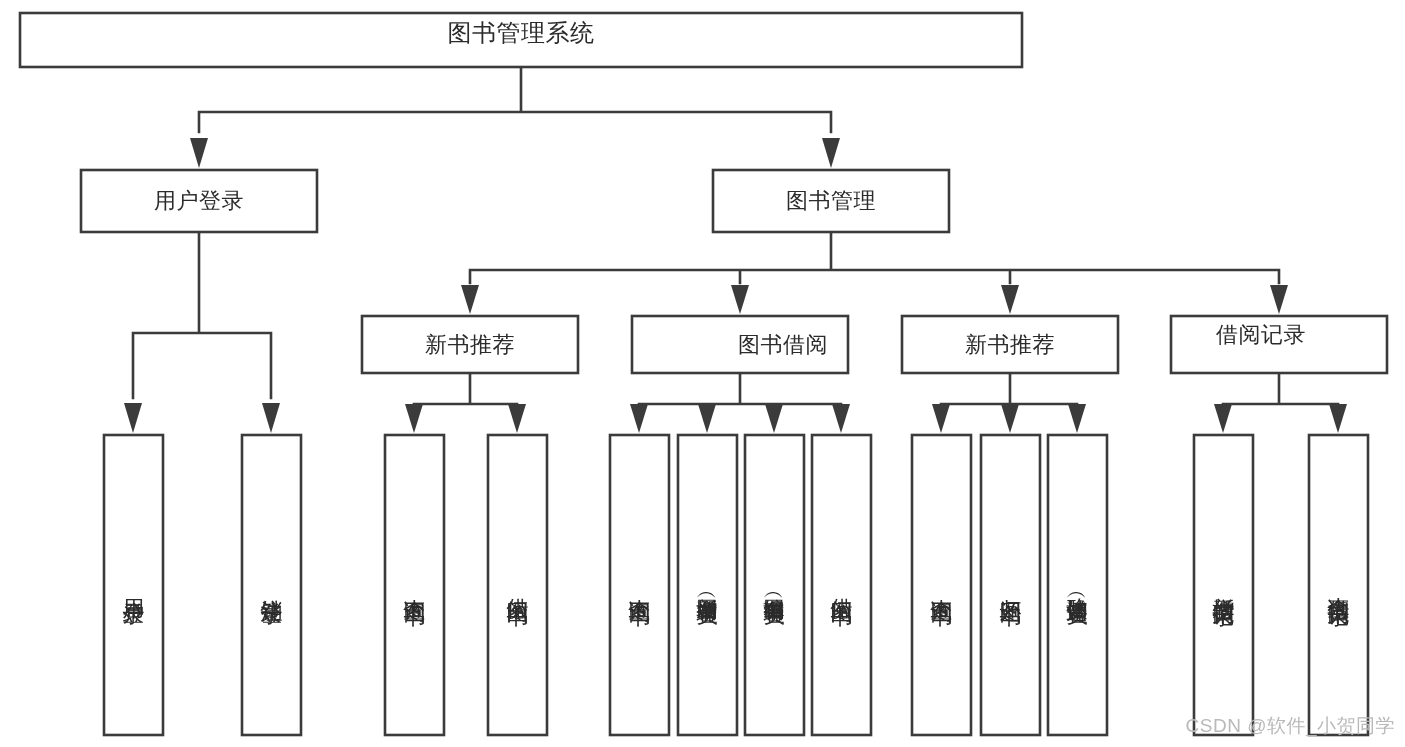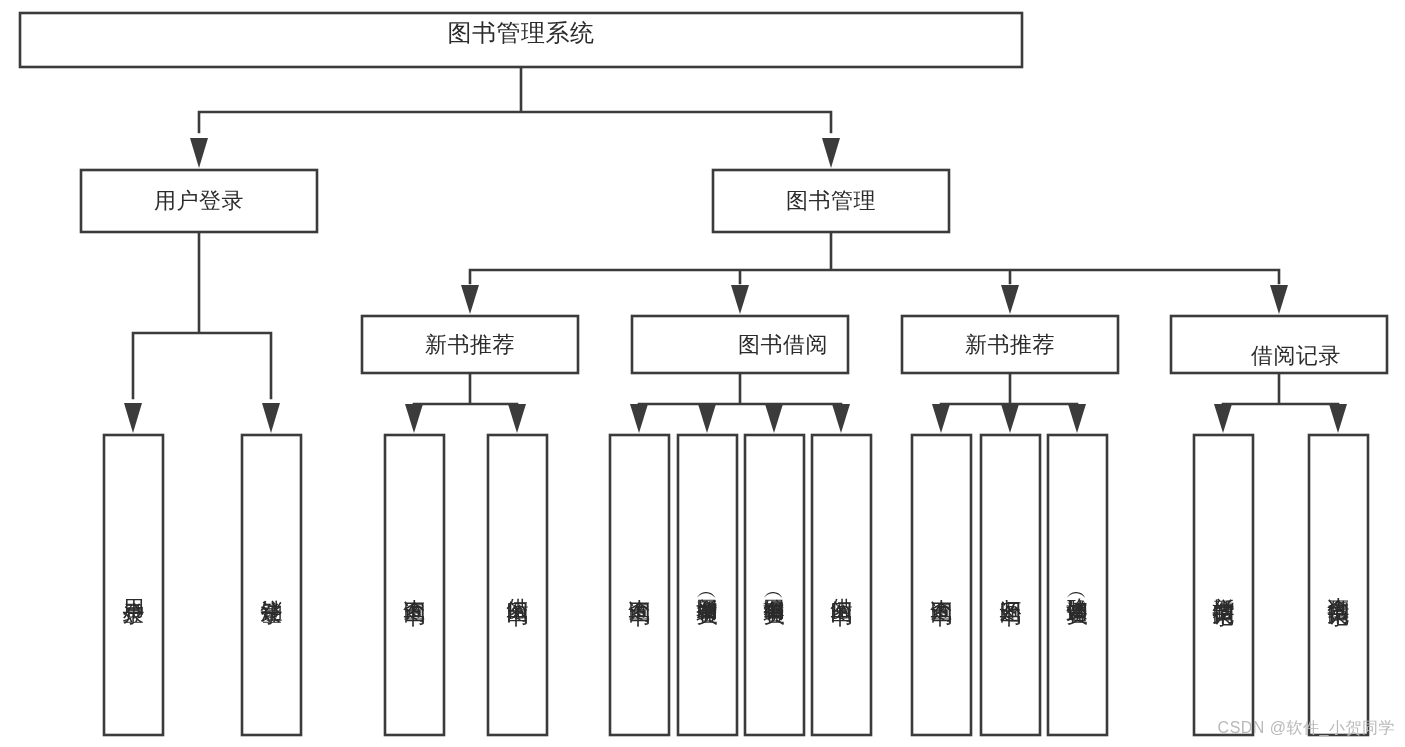--- a/index.html
+++ b/index.html
@@ -66,21 +66,21 @@
     pointer-events: none;
   }
   .node-label-v.tight {
     letter-spacing: 1px;
     font-size: 21px;
   }
   .watermark {
     position: absolute;
     right: 10px;
     bottom: 8px;
-    font-size: 16px;
+    font-size: 19px;
     color: #b9b9b9;
     letter-spacing: 0.5px;
     white-space: nowrap;
     pointer-events: none;
   }
 </style>
 </head>
 <body>
 
 <div id="diagram-root">
@@ -150,21 +150,21 @@
   </svg>
 
   <div class="node-label-h" style="left:20px; top:13px; width:1002px; height:40px; font-size:24px;">图书管理系统</div>
 
   <div class="node-label-h" style="left:81px; top:170px; width:236px; height:62px;">用户登录</div>
   <div class="node-label-h" style="left:362px; top:316px; width:216px; height:57px;">新书推荐</div>
 
   <div class="node-label-h" style="left:713px; top:170px; width:236px; height:62px;">图书管理</div>
   <div class="node-label-h" style="left:632px; top:316px; width:216px; height:57px;padding-left:43px;">图书借阅</div>
   <div class="node-label-h" style="left:902px; top:316px; width:216px; height:57px;">新书推荐</div>
-  <div class="node-label-h" style="left:1171px; top:327px; width:180px; height:57px;margin-left:35px;">借阅记录</div>
+  <div class="node-label-h" style="left:1171px; top:306px; width:180px; height:57px;">借阅记录</div>
 
   <div class="node-label-v" style="left:104px; top:435px; width:59px; height:300px;">用户登录</div>
   <div class="node-label-v" style="left:242px; top:435px; width:59px; height:300px;">注销登录</div>
 
   <div class="node-label-v" style="left:385px; top:435px; width:59px; height:300px;">查询图书</div>
   <div class="node-label-v" style="left:488px; top:435px; width:59px; height:300px;">借阅图书</div>
 
   <div class="node-label-v" style="left:610px; top:435px; width:59px; height:300px;">查询图书</div>
   <div class="node-label-v tight" style="left:678px; top:437px; width:59px; height:296px;">新增图书（管理员）</div>
   <div class="node-label-v tight" style="left:745px; top:437px; width:59px; height:296px;">编辑图书（管理员）</div>

